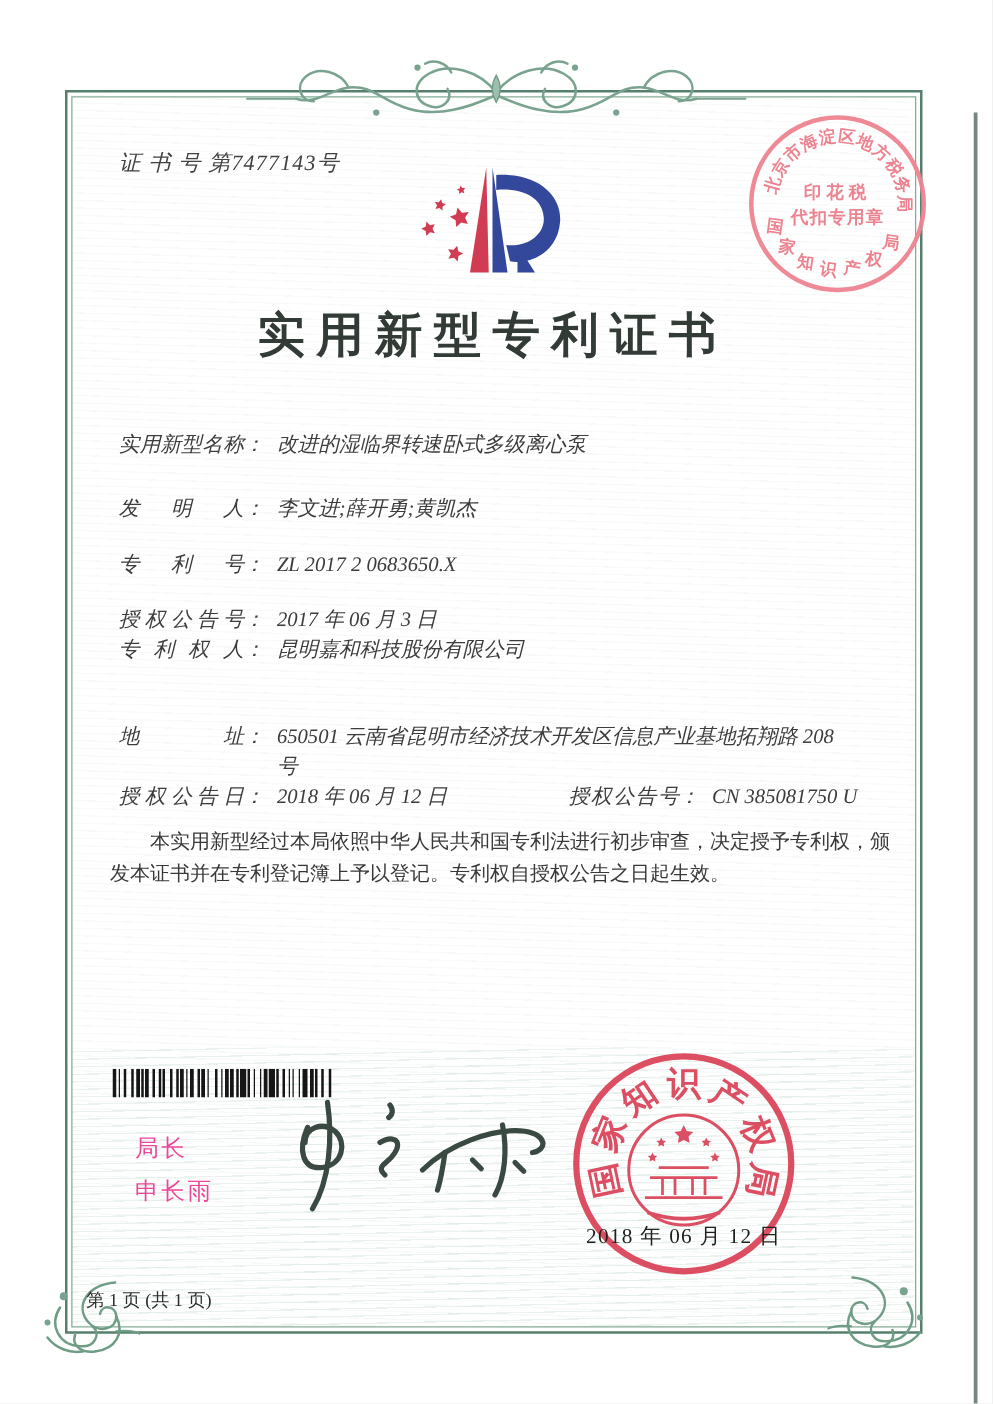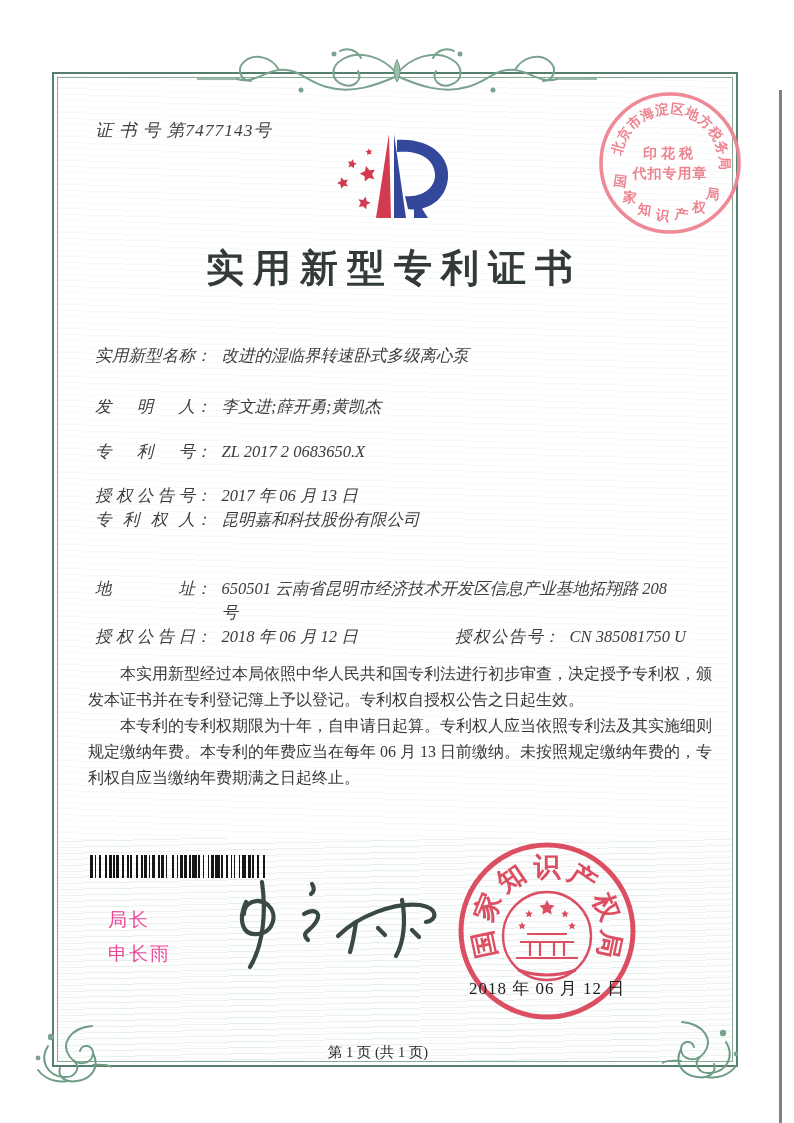--- a/index.html
+++ b/index.html
@@ -42,22 +42,22 @@
   .sig-svg{position:absolute;left:200px;top:872px;}
   .seal-svg{position:absolute;left:452px;top:836px;}
   .seal-date{position:absolute;left:455px;top:977px;width:184px;text-align:center;
              font-size:17px;color:#1e1e1e;letter-spacing:1px;}
   .stamp-svg{position:absolute;left:595px;top:88px;}
   .logo-svg{position:absolute;left:330px;top:128px;}
   .flourish-svg{position:absolute;left:197px;top:40px;}
   .orn-left{position:absolute;left:30px;top:1020px;}
   .orn-right{position:absolute;left:662px;top:1016px;}
 
-  .footer{position:absolute;left:36px;top:1031px;width:684px;text-align:center;
-          font-size:14.5px;color:#2b2b2b;margin-top:12px;}
+  .footer{position:absolute;left:69px;top:1031px;width:684px;text-align:left;
+          font-size:14.5px;color:#2b2b2b;}
 </style>
 </head>
 <body>
 
 <div class="page">
 
   <div class="frame">
     <div class="frame-inner"></div>
   </div>
   <div class="tex"></div>
@@ -158,39 +158,38 @@
     <div class="frow" style="top:344px">
       <span class="flabel">实用新型名称</span><span class="fcolon">：</span><span class="fvalue">改进的湿临界转速卧式多级离心泵</span>
     </div>
     <div class="frow" style="top:395px">
       <span class="flabel">发明人</span><span class="fcolon">：</span><span class="fvalue">李文进;薛开勇;黄凯杰</span>
     </div>
     <div class="frow" style="top:440px">
       <span class="flabel">专利号</span><span class="fcolon">：</span><span class="fvalue">ZL 2017 2 0683650.X</span>
     </div>
     <div class="frow" style="top:484px">
-      <span class="flabel">授权公告号</span><span class="fcolon">：</span><span class="fvalue">2017 年 06 月 13 日</span>
+      <span class="flabel">授权公告号</span><span class="fcolon">：</span><span class="fvalue">2017 年 06 月 3 日</span>
     </div>
     <div class="frow" style="top:508px">
       <span class="flabel">专利权人</span><span class="fcolon">：</span><span class="fvalue">昆明嘉和科技股份有限公司</span>
     </div>
     <div class="frow" style="top:577px">
       <span class="flabel">地址</span><span class="fcolon">：</span><span class="fvalue wrap">650501 云南省昆明市经济技术开发区信息产业基地拓翔路 208 号</span>
     </div>
     <div class="frow" style="top:625px">
       <span class="flabel">授权公告日</span><span class="fcolon">：</span><span class="fvalue">2018 年 06 月 12 日</span>
       <span class="fpair2">
         <span class="flabel">授权公告号</span><span class="fcolon">：</span><span class="fvalue">CN 385081750 U</span>
       </span>
     </div>
   </div>
 
   <div class="paras">
     <p>本实用新型经过本局依照中华人民共和国专利法进行初步审查，决定授予专利权，颁发本证书并在专利登记簿上予以登记。专利权自授权公告之日起生效。</p>
-    <p>本专利的专利权期限为十年，自申请日起算。专利权人应当依照专利法及其实施细则规定缴纳年费。本专利的年费应当在每年 06 月 13 日前缴纳。未按照规定缴纳年费的，专利权自应当缴纳年费期满之日起终止。</p>
   </div>
 
   <div class="barcode">
       <div style="width: 3.1px; background: rgb(22, 22, 22);"></div>
       <div style="width: 1.55px; background: transparent;"></div>
       <div style="width: 1.55px; background: rgb(22, 22, 22);"></div>
       <div style="width: 3.1px; background: transparent;"></div>
       <div style="width: 1.55px; background: rgb(22, 22, 22);"></div>
       <div style="width: 4.65px; background: transparent;"></div>
       <div style="width: 1.55px; background: rgb(22, 22, 22);"></div>

